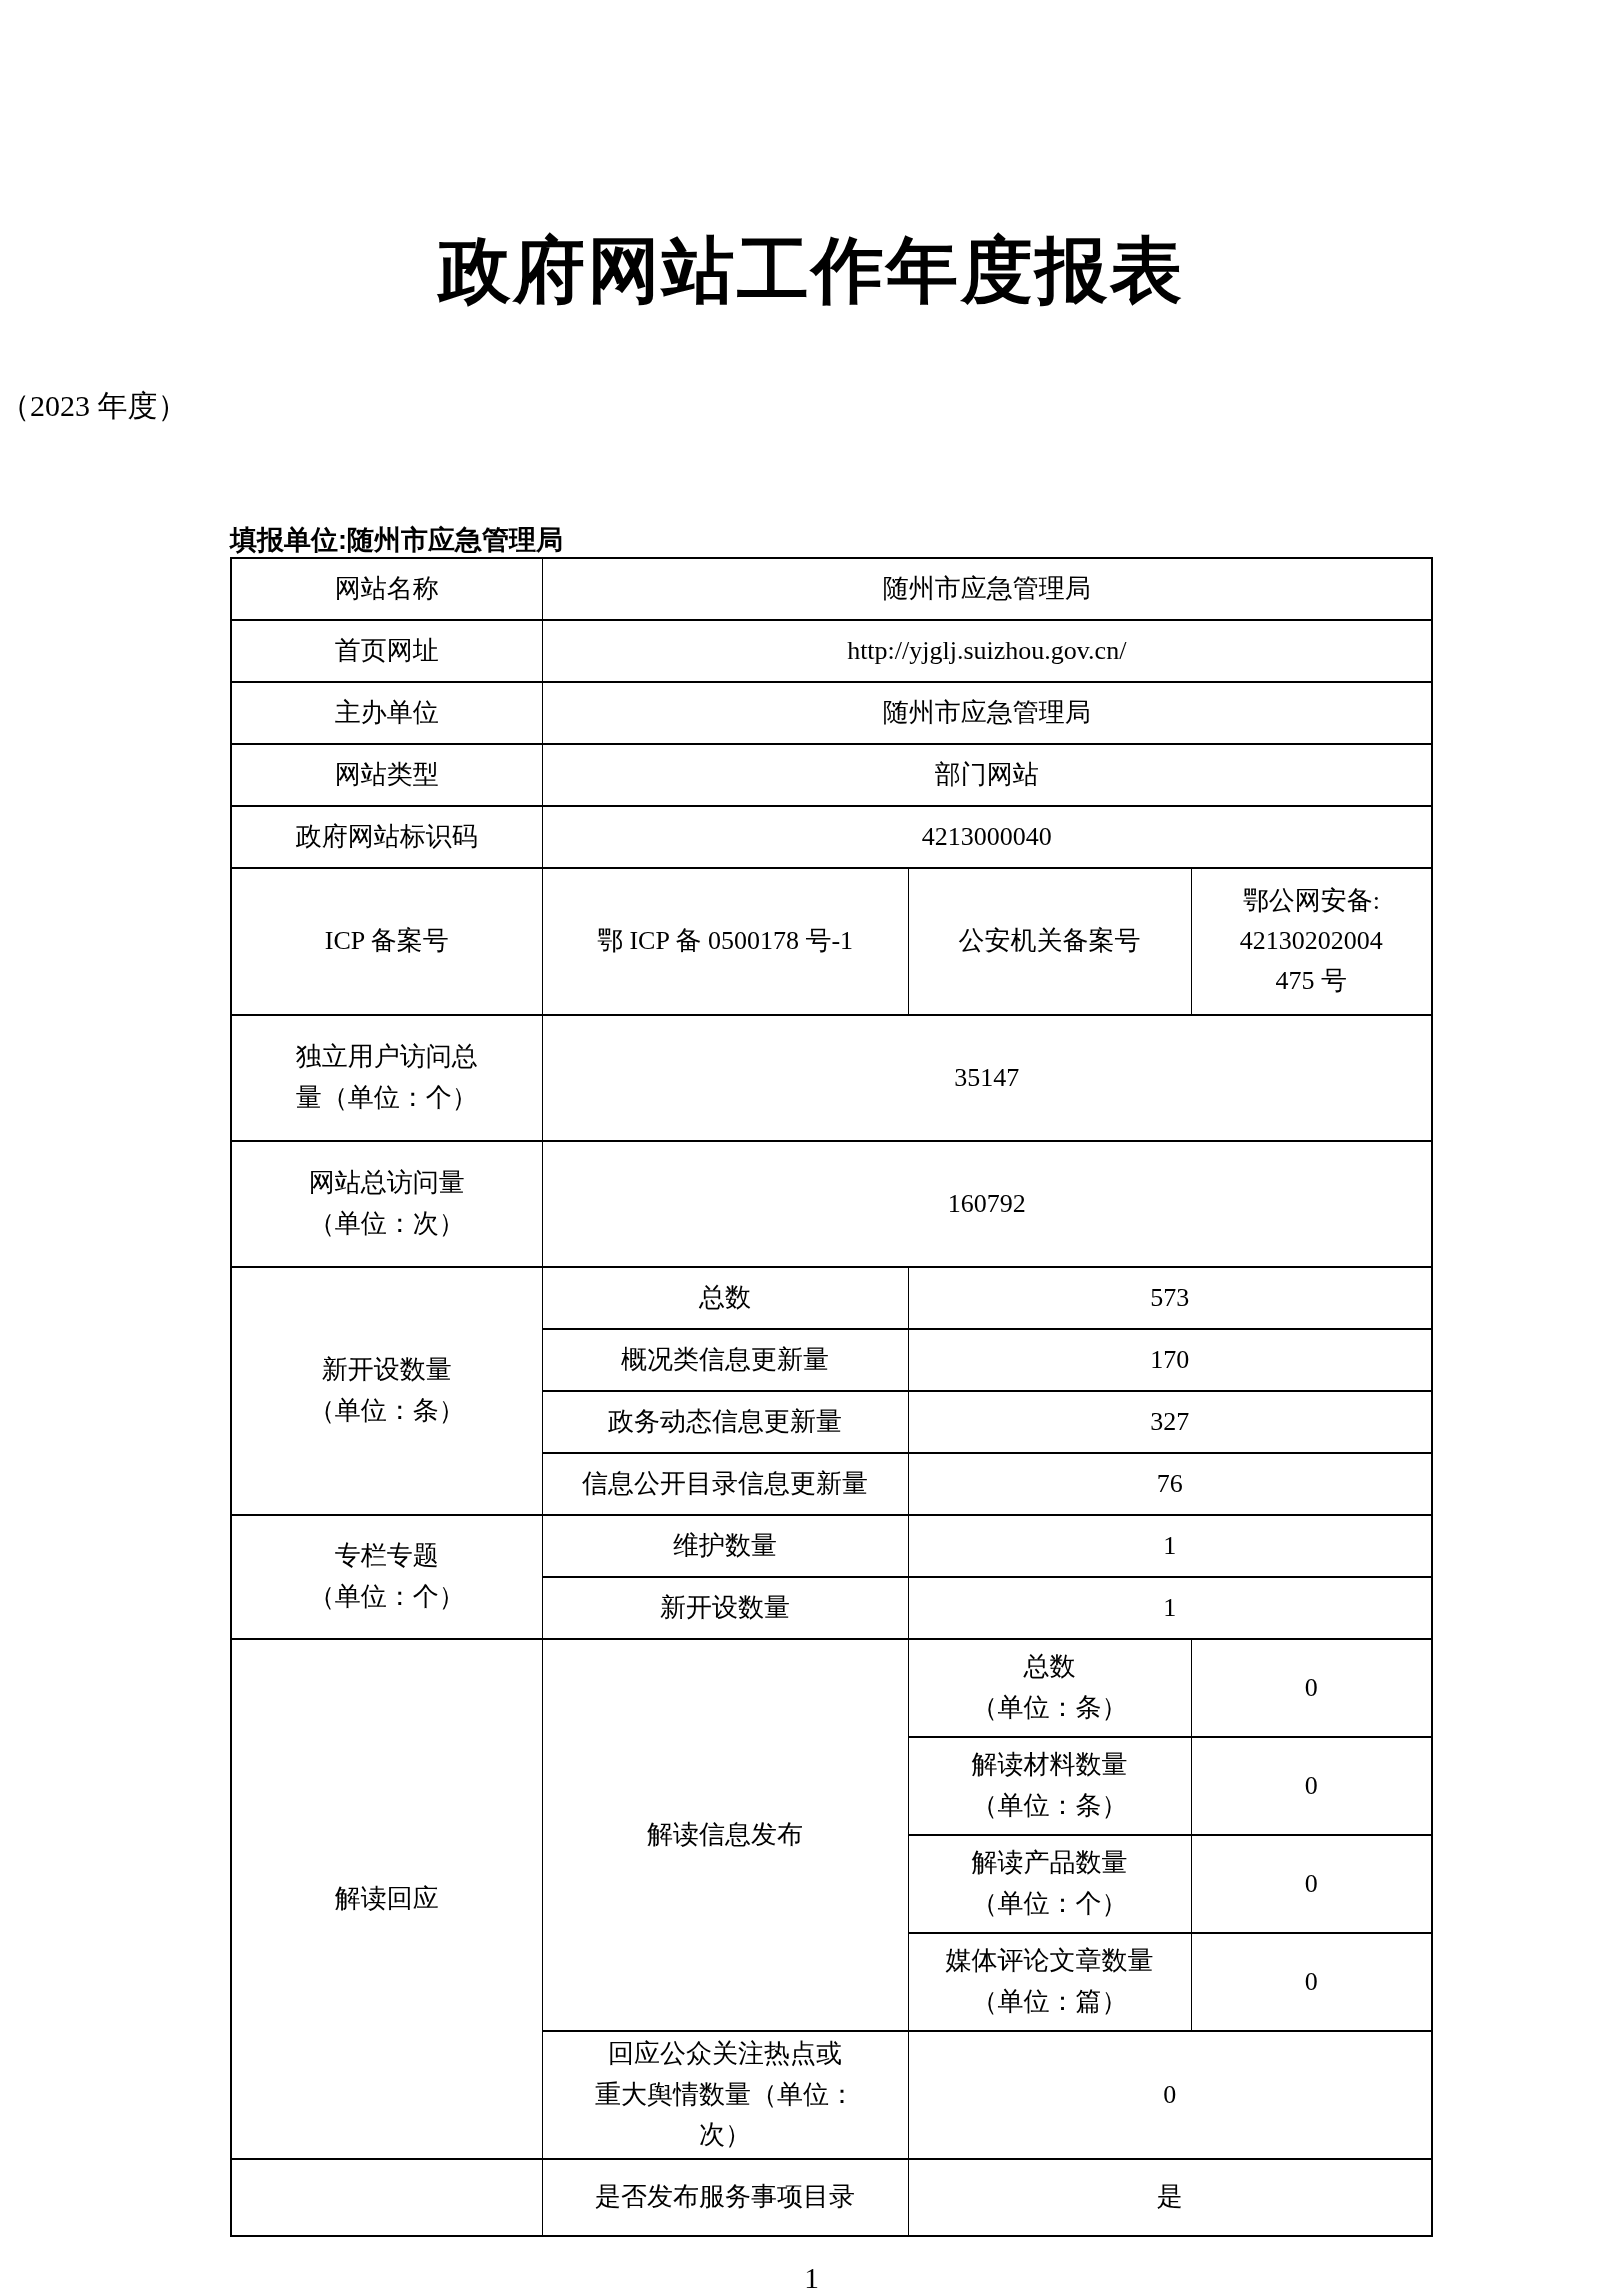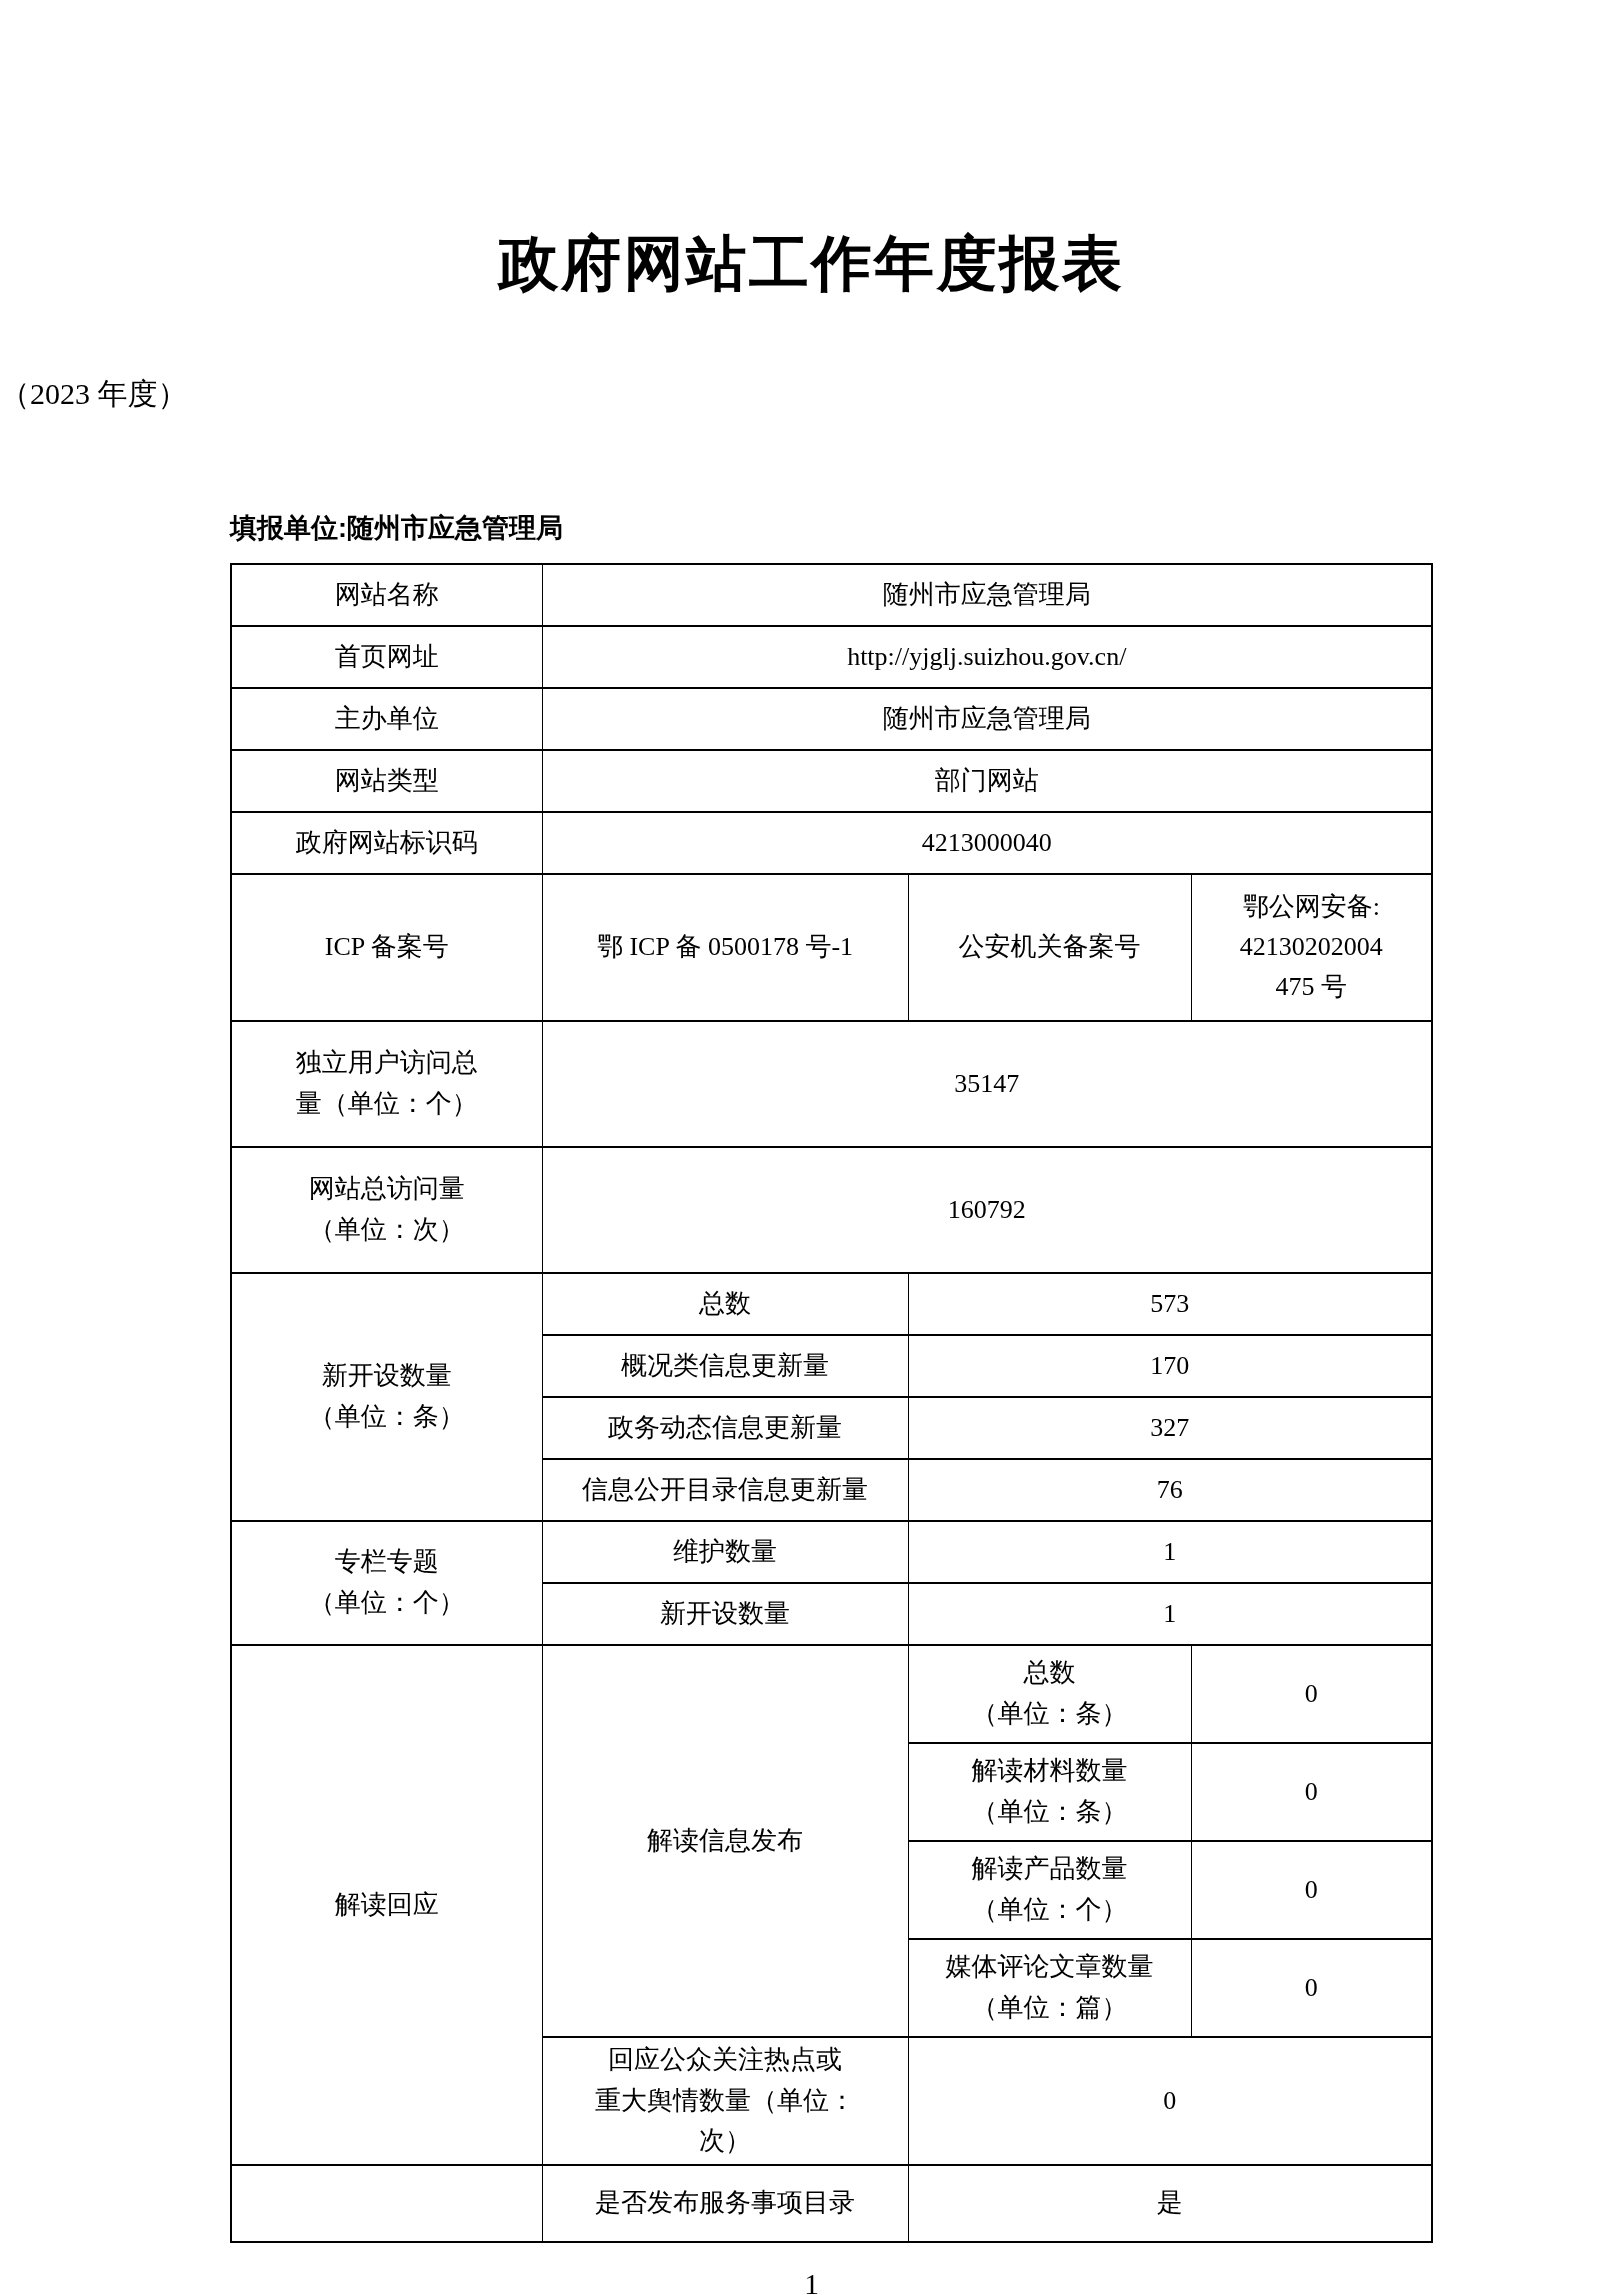--- a/index.html
+++ b/index.html
@@ -4,28 +4,28 @@
 <style>
   html,body { margin:0; padding:0; background:#888; }
   .page {
     width:1623px; height:2295px; background:#ffffff; margin:0 auto; position:relative;
     box-sizing:border-box; color:#000;
     font-family:"Liberation Serif","DejaVu Serif",serif;
   }
   .title {
     margin:0; padding-top:234px; text-align:center;
     font-family:"Liberation Sans","DejaVu Sans",sans-serif;
-    font-weight:bold; font-size:60px; letter-spacing:2.6px; line-height:1;
+    font-weight:bold; font-size:72px; letter-spacing:2.6px; line-height:1;
   }
   .subtitle {
     margin-top:85px; text-align:left; font-size:30px; line-height:1;
     font-family:"Liberation Serif","DejaVu Serif",serif;
   }
   .report-unit {
-    margin:105px 0 19px 230px;
+    margin:105px 0 1px 230px;
     font-family:"Liberation Sans","DejaVu Sans",sans-serif;
     font-weight:bold; font-size:27px; line-height:1.1;
   }
   table.report {
     border-collapse:collapse; table-layout:fixed;
     margin-left:230px; width:1201px;
     border:2.6px solid #000;
   }
   table.report td {
     border:1.3px solid #000; border-top-width:2.6px; border-bottom-width:2.6px;

